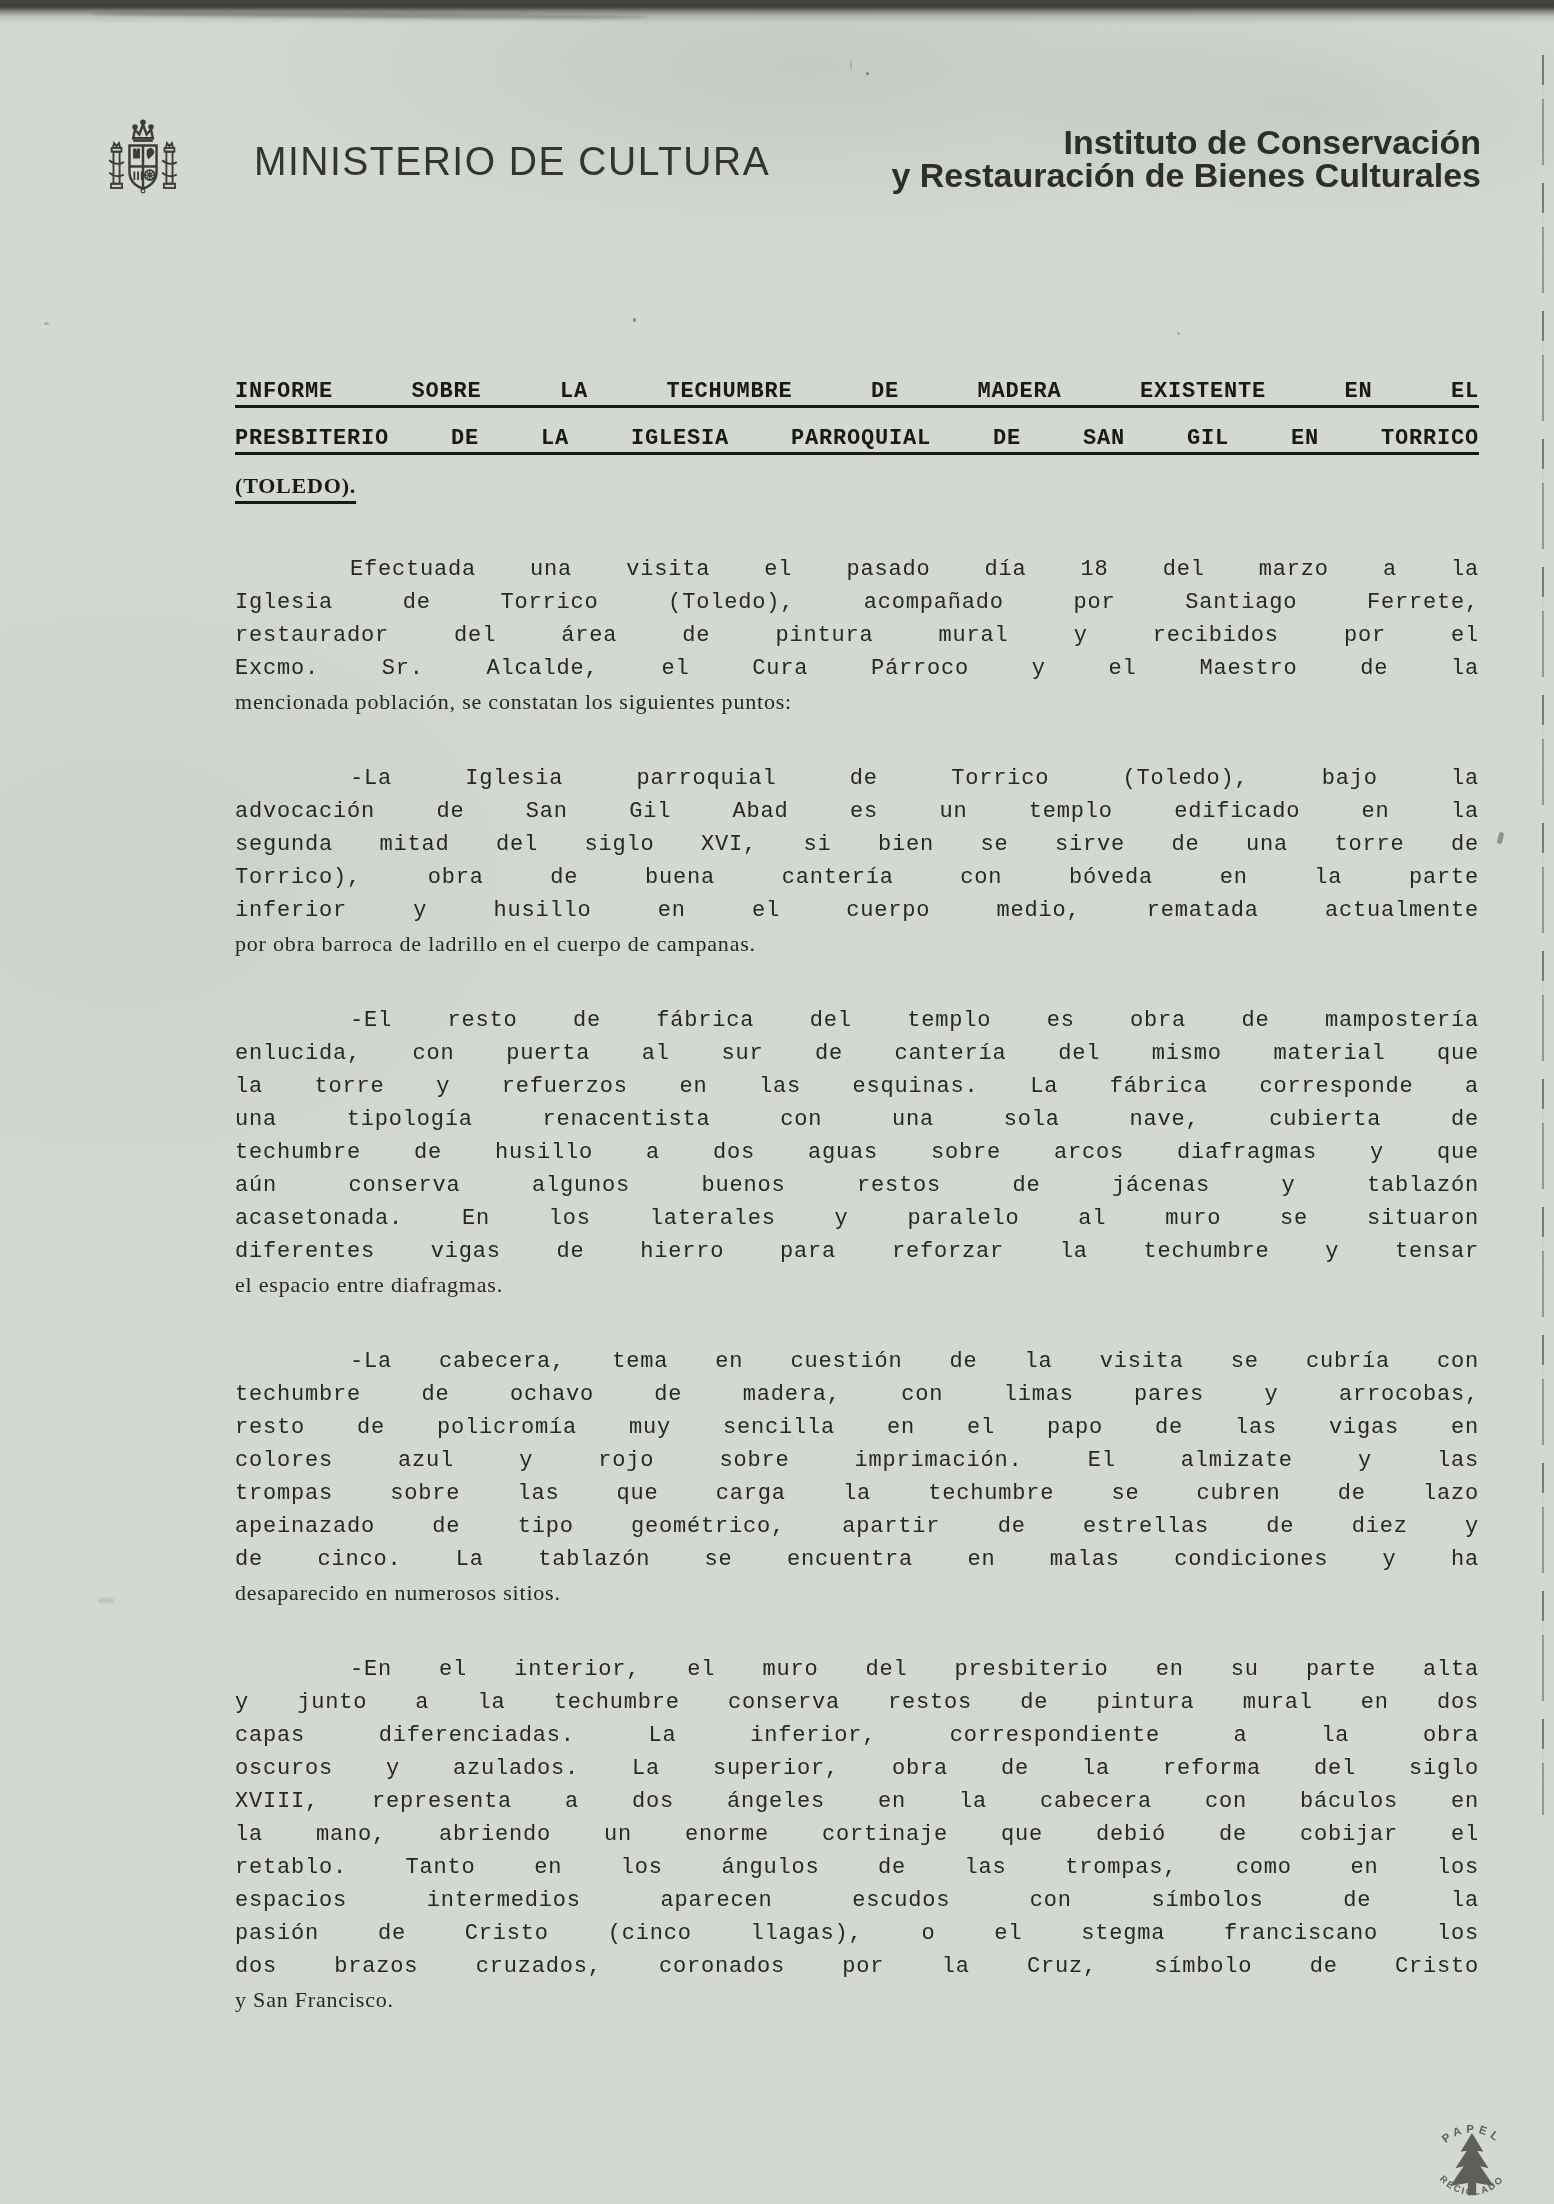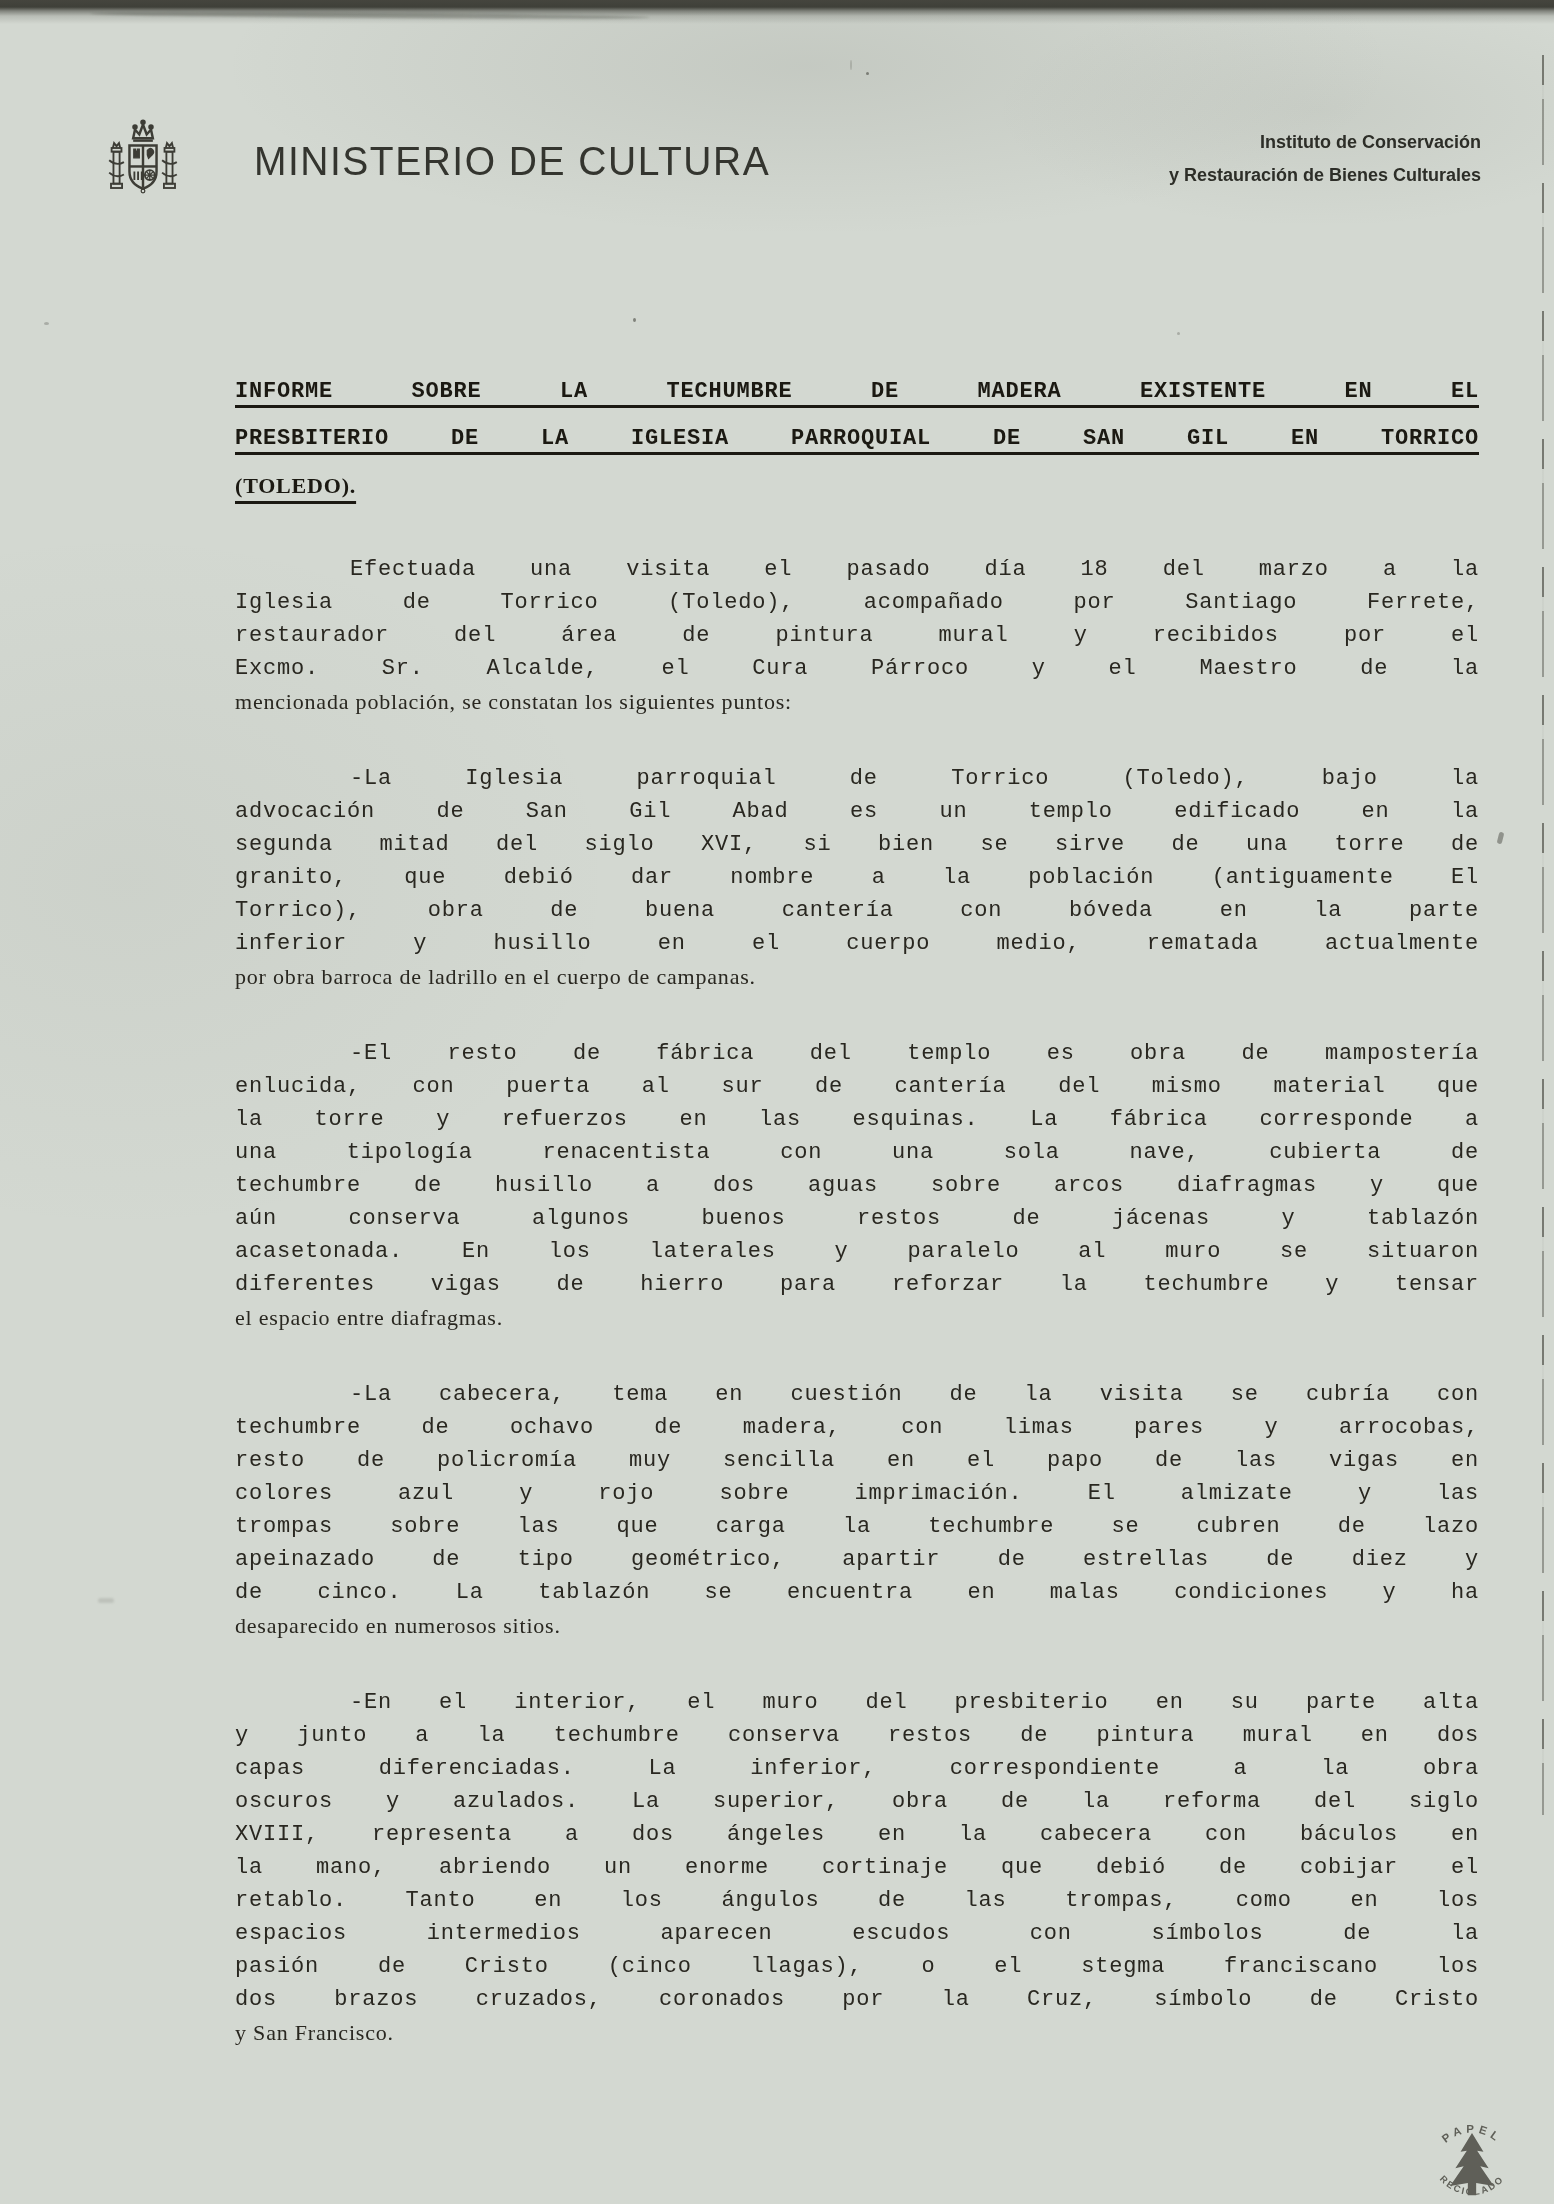--- a/index.html
+++ b/index.html
@@ -44,21 +44,21 @@
   .coat-of-arms { position:absolute; left:106px; top:116px; }
   .ministry {
     position:absolute; left:254px; top:142px;
     font-size:39px; line-height:39px; font-weight:400;
     letter-spacing:1.5px; color:#34352f;
     transform:scaleY(1.02);
   }
   .institute {
     position:absolute; right:73px; top:126px;
     text-align:right; font-weight:bold;
-    font-size:18px; line-height:33px; color:#2d2e28;
+    font-size:34px; line-height:33px; color:#2d2e28;
   }
 
   
   .content {
     position:absolute; left:235px; top:368px; width:1244px;
     font-family:"Liberation Mono","DejaVu Sans Mono",monospace;
     font-size:22px; letter-spacing:0.8px; color:#292720;
   }
   .line { text-align:justify; text-align-last:justify; white-space:normal; }
   .line.last { text-align-last:left;font-family:Liberation Serif, serif; }
@@ -138,21 +138,20 @@
         <div class="line first">Efectuada una visita el pasado día 18 del marzo a la</div>
         <div class="line">Iglesia de Torrico (Toledo), acompañado por Santiago Ferrete,</div>
         <div class="line">restaurador del área de pintura mural y recibidos por el</div>
         <div class="line">Excmo. Sr. Alcalde, el Cura Párroco y el Maestro de la</div>
         <div class="line last">mencionada población, se constatan los siguientes puntos:</div>
       </div>
     <div class="para">
         <div class="line first">-La Iglesia parroquial de Torrico (Toledo), bajo la</div>
         <div class="line">advocación de San Gil Abad es un templo edificado en la</div>
         <div class="line">segunda mitad del siglo XVI, si bien se sirve de una torre de</div>
-        <div class="line">granito, que debió dar nombre a la población (antiguamente El</div>
         <div class="line">Torrico), obra de buena cantería con bóveda en la parte</div>
         <div class="line">inferior y husillo en el cuerpo medio, rematada actualmente</div>
         <div class="line last">por obra barroca de ladrillo en el cuerpo de campanas.</div>
       </div>
     <div class="para">
         <div class="line first">-El resto de fábrica del templo es obra de mampostería</div>
         <div class="line">enlucida, con puerta al sur de cantería del mismo material que</div>
         <div class="line">la torre y refuerzos en las esquinas. La fábrica corresponde a</div>
         <div class="line">una tipología renacentista con una sola nave, cubierta de</div>
         <div class="line">techumbre de husillo a dos aguas sobre arcos diafragmas y que</div>

